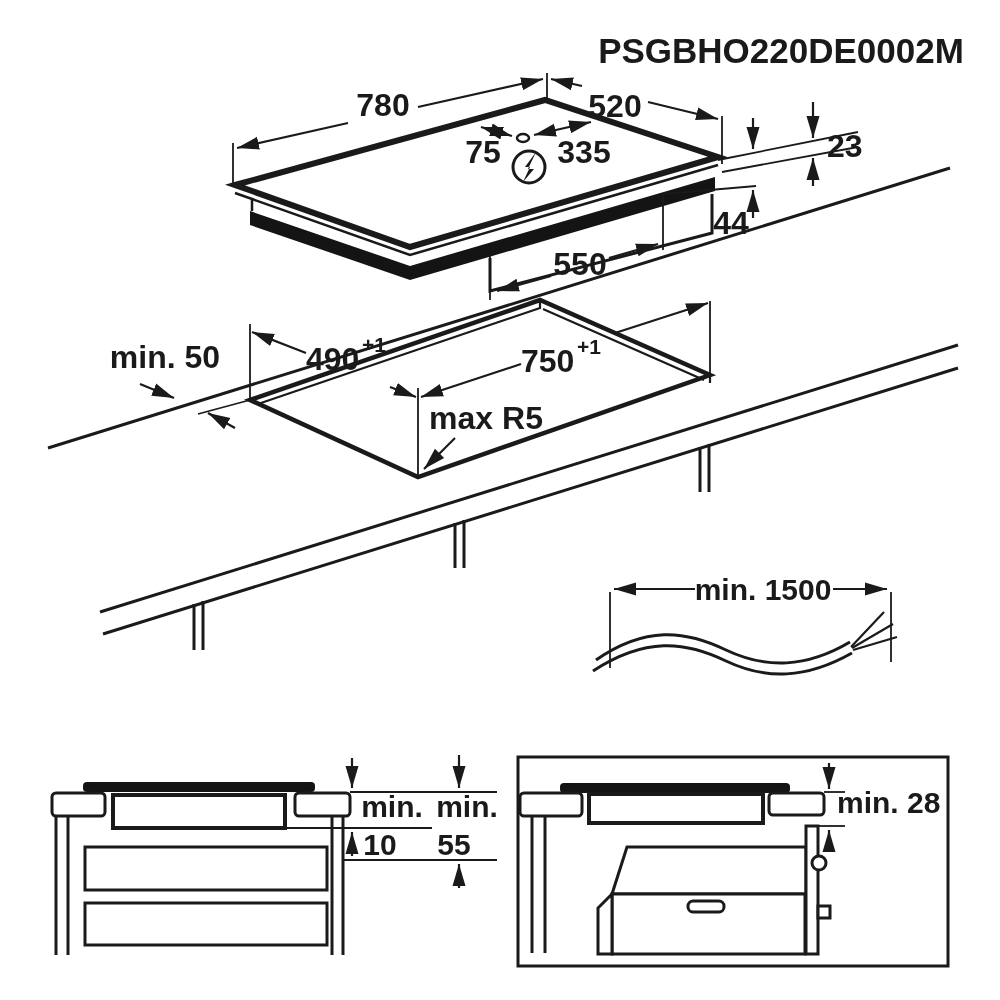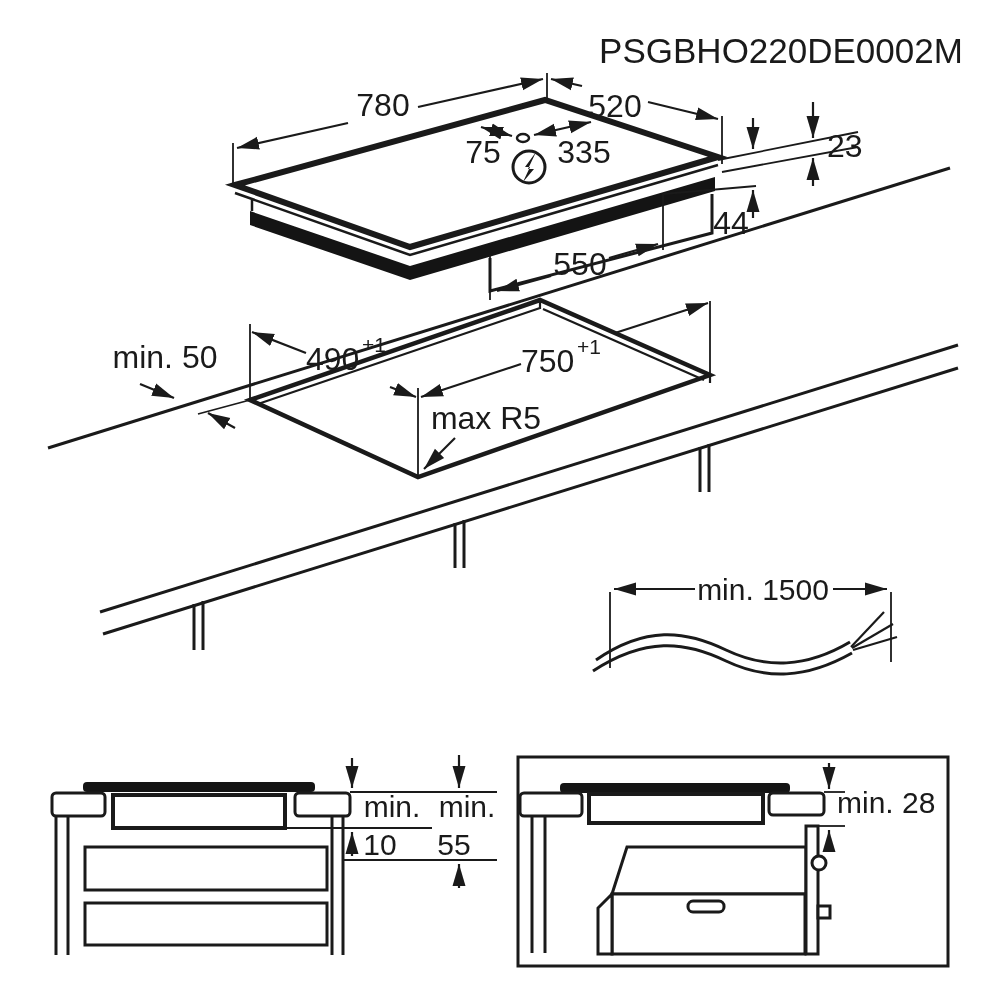--- a/index.html
+++ b/index.html
@@ -1,16 +1,16 @@
 <!DOCTYPE html>
 <html><head>
 <meta charset="utf-8">
 <style>
   html,body{margin:0;padding:0;background:#ffffff;}
-  .page{width:1000px;height:1000px;background:#ffffff;position:relative;overflow:hidden;}
+  .page{width:1000px;height:1000px;background:#ffffff;position:relative;overflow:hidden;font-weight:bold;}
   svg{display:block;}
   svg text{font-family:"Liberation Sans","DejaVu Sans",sans-serif;fill:#1a1a1a;}
   .t34{font-size:35px;}
   .t32{font-size:32px;}
   .t30{font-size:30px;}
   .t20{font-size:21px;}
   .ln{stroke:#1a1a1a;fill:none;stroke-linecap:butt;}
   .s6{stroke-width:6px;}
   .s45{stroke-width:4.5px;}
   .s4{stroke-width:4px;}

